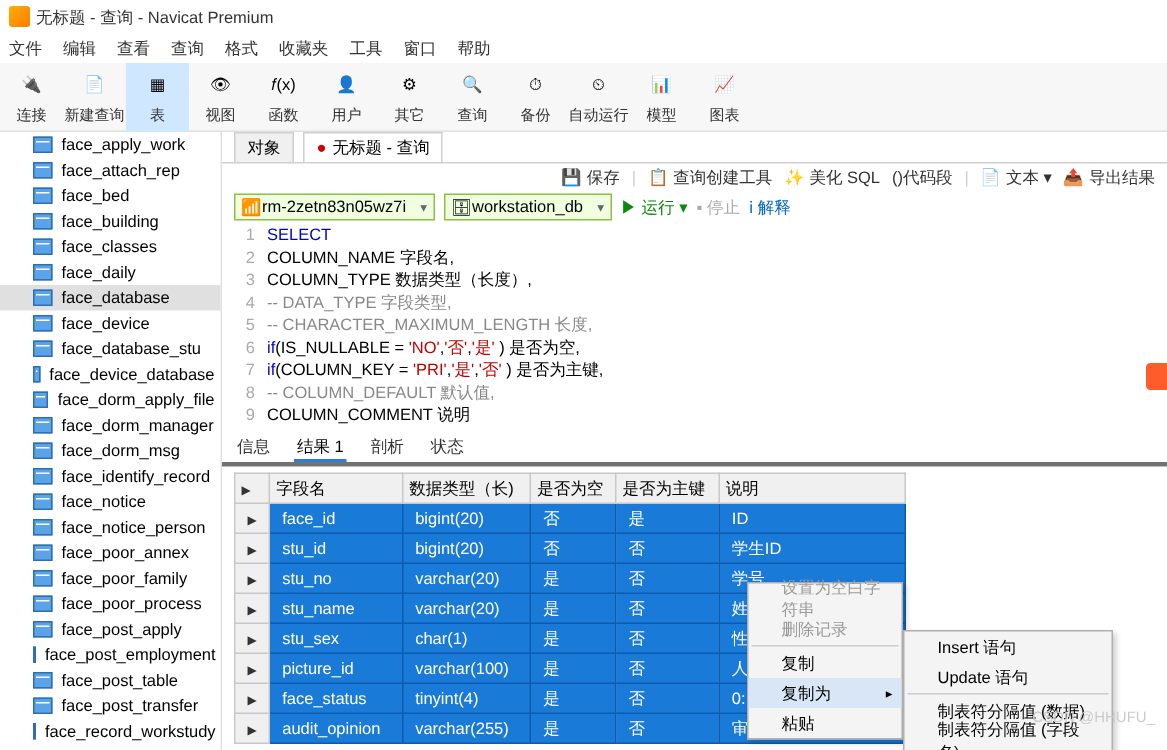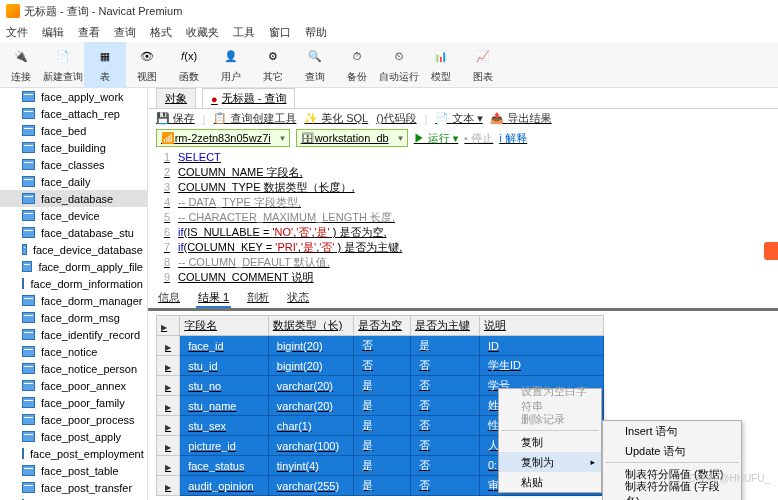--- a/index.html
+++ b/index.html
@@ -13,25 +13,25 @@
 .toolbar .tbtn { width:42px; height:46px; display:flex; flex-direction:column; align-items:center; justify-content:center; gap:2px; }
 .toolbar .tbtn.active { background:#cfe8ff; }
 .toolbar .ticon { width:22px; height:22px; display:flex; align-items:center; justify-content:center; }
 .toolbar .tlab { color:#333; font-size:10px; }
 .main { display:flex; height:412px; }
 .sidebar { width:148px; background:#fff; border-right:1px solid #e0e0e0; overflow:hidden; }
 .sidebar .item { display:flex; align-items:center; height:17px; padding:0 4px 0 22px; gap:4px; white-space:nowrap; }
 .sidebar .item.sel { background:#e0e0e0; }
 .sidebar .ticon { width:13px; height:11px; background:#5aa3e8; border:1px solid #2d6fb0; margin-right:2px; position:relative; }
 .sidebar .ticon:before { content:""; position:absolute; top:2px; left:1px; right:1px; height:1px; background:#fff; }
-.content { flex:1; display:flex; flex-direction:column; position:relative;text-decoration:underline; }
+.content { flex:1; display:flex; flex-direction:column; position:relative; }
 .tabs { height:22px; display:flex; align-items:end; padding:0 8px; gap:6px; border-bottom:1px solid #d0d0d0; }
 .tab { height:20px; padding:0 8px; display:flex; align-items:center; gap:4px; border:1px solid #d0d0d0; border-bottom:none; background:#f0f0f0; font-size:11px; }
 .tab.active { background:#fff; }
-.actbar { height:24px; display:flex; align-items:center; padding:0 8px; gap:8px; color:#333; }
+.actbar { height:24px; display:flex; align-items:center; padding:0 8px; gap:8px; color:#333;justify-content:flex-end; }
 .actbar .sep { color:#ccc; }
 .connbar { height:24px; display:flex; align-items:center; padding:0 8px; gap:6px; }
 .connbar .combo { height:18px; border:1px solid #8ec045; background:#f0ffe0; padding:0 18px 0 4px; display:flex; align-items:center; position:relative; }
 .connbar .combo.db { border-color:#8ec045; }
 .connbar .combo:after { content:"▾"; position:absolute; right:4px; font-size:9px; color:#666; }
 .connbar .run { color:#0a8a0a; }
 .connbar .stop { color:#aaa; }
 .connbar .link { color:#0066cc; }
 .sql { flex:0 0 auto; padding:2px 8px 6px 8px; font-family:Consolas,monospace; font-size:11px; line-height:15px; }
 .sql .line { display:flex; }
@@ -171,24 +171,20 @@
       <div class="item">
         <span class="ticon"></span>
         <span>face_device_database</span>
       </div>
       <div class="item">
         <span class="ticon"></span>
         <span>face_dorm_apply_file</span>
       </div>
       <div class="item">
         <span class="ticon"></span>
-        <span>face_dorm_information</span>
-      </div>
-      <div class="item">
-        <span class="ticon"></span>
         <span>face_dorm_manager</span>
       </div>
       <div class="item">
         <span class="ticon"></span>
         <span>face_dorm_msg</span>
       </div>
       <div class="item">
         <span class="ticon"></span>
         <span>face_identify_record</span>
       </div>

